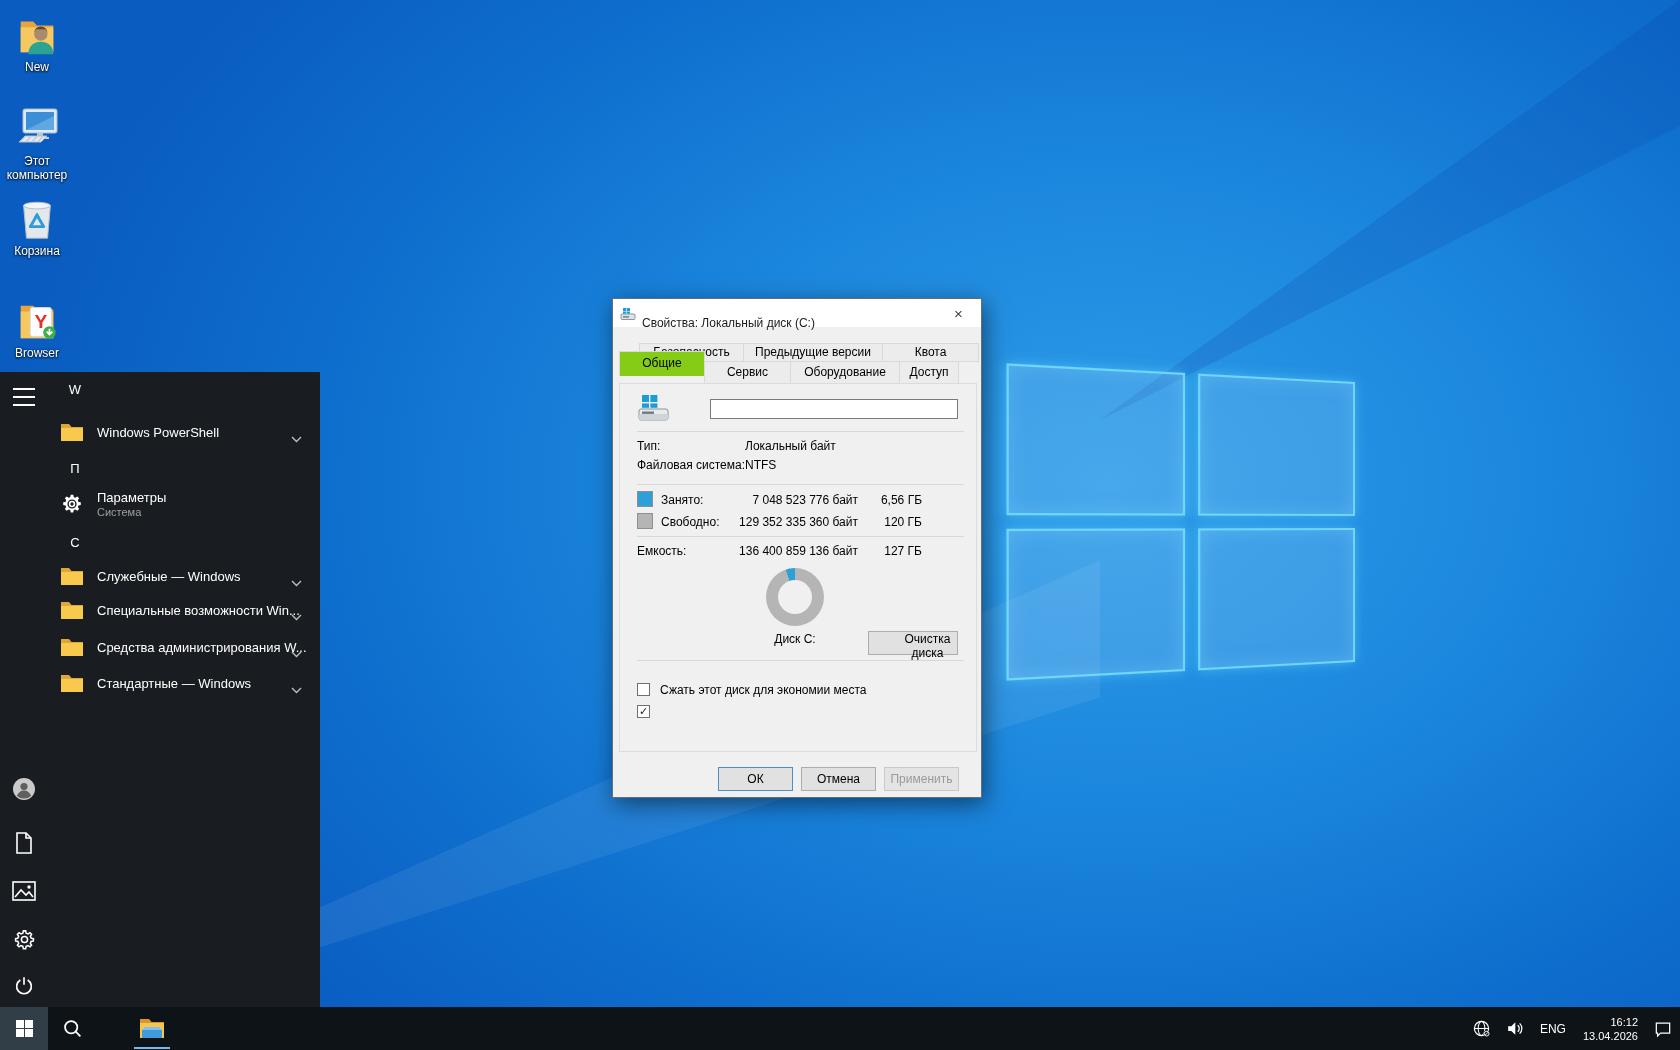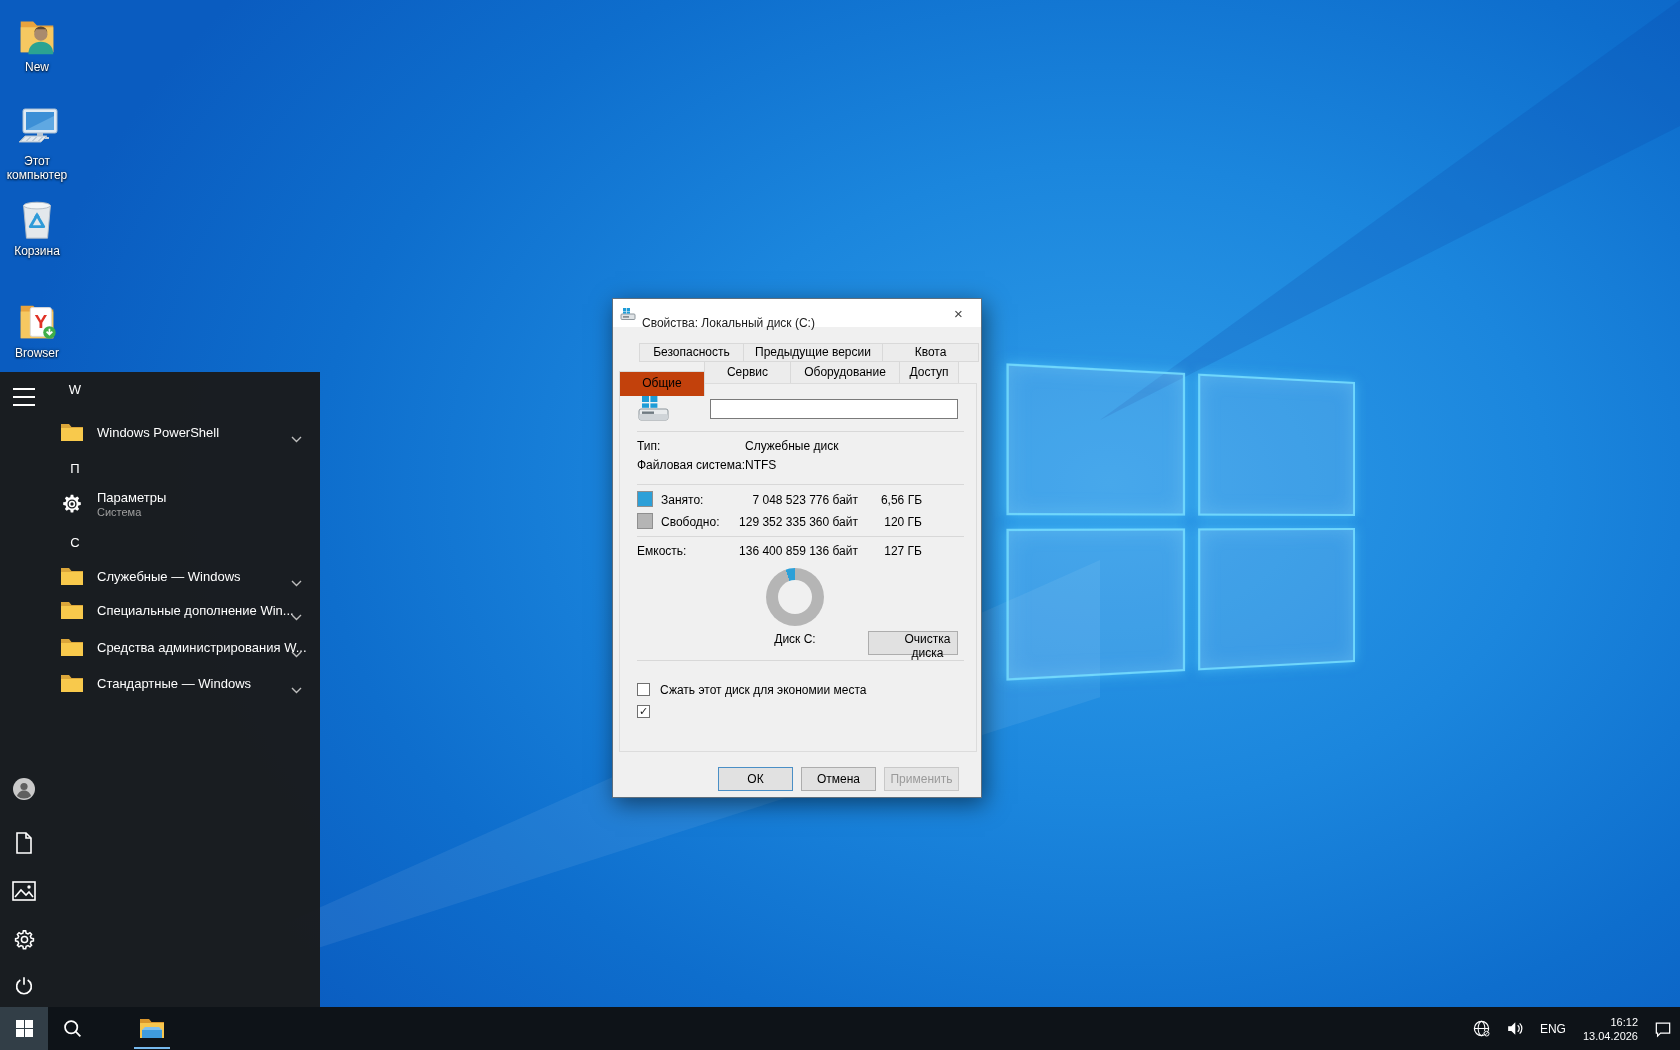--- a/index.html
+++ b/index.html
@@ -42,21 +42,21 @@
   .dialog { position:absolute; left:612px; top:298px; width:370px; height:500px; background:#f0f0f0;
     border:1px solid #5f6f7d; box-shadow:3px 6px 22px rgba(0,0,0,0.5); font-size:12px; color:#000; }
   .titlebar { position:absolute; left:0; top:0; right:0; height:28px; background:#fff; display:flex; align-items:center; }
   .titlebar .ticon { margin-left:7px; display:flex; }
   .titlebar .ttext { margin-left:6px; font-size:12px; color:#1a1a1a;margin-top:20px; }
   .close-btn { position:absolute; right:0; top:0; width:45px; height:28px; display:flex; align-items:center; justify-content:center; font-size:15px; color:#444; cursor:pointer; }
 
   .tab { position:absolute; background:#ececec; border:1px solid #d9d9d9; font-size:12px; text-align:center; cursor:pointer; }
   .tabrow1 .tab { top:44px; height:19px; line-height:17px; }
   .tabrow2 .tab { top:62px; height:23px; line-height:21px; }
-  .tab.active { top:72px; height:25px; line-height:23px; background:#c2410c; border-bottom:none; z-index:3; }
+  .tab.active { top:52px; height:25px; line-height:23px; background:#84cc16; border-bottom:none; z-index:3; }
   .page { position:absolute; left:6px; top:84px; width:358px; height:369px; background:#f0f0f0; border:1px solid #dcdcdc; border-top:1px solid #dcdcdc; z-index:2; }
   .hr { position:absolute; left:17px; right:12px; height:1px; background:#d8d8d8; }
   .row-label { position:absolute; left:17px; }
   .row-value { position:absolute; left:125px; }
   .bytes { position:absolute; right:118px; width:150px; text-align:right; }
   .gsize { position:absolute; right:54px; width:60px; text-align:right; }
   .swatch { position:absolute; left:17px; width:16px; height:16px; border:1px solid #8f8f8f; }
   .vol-input { position:absolute; left:90px; top:15px; width:248px; height:20px; border:1px solid #7a7a7a; background:#fff; font-size:12px; padding:0 3px; font-family:inherit; }
   .donut { position:absolute; left:146px; top:184px; width:58px; height:58px; border-radius:50%; }
   .donut .hole { position:absolute; left:12px; top:12px; width:34px; height:34px; border-radius:50%; background:#f0f0f0; }
@@ -205,21 +205,21 @@
           </svg></span>
     </div>
 
     <div class="sm-item" style="top:220px">
       <span class="fold">
         <svg width="24" height="19" viewBox="0 0 24 19">
             <path d="M1 1 h8 l2.5 3 H23 v14 H1 z" fill="#dba63a"></path>
             <path d="M1 5 h22 v13 H1 z" fill="#f8c94c"></path>
           </svg>
       </span>
-      <span class="txt">Специальные дополнение Win...</span>
+      <span class="txt">Специальные возможности Win...</span>
       <span class="chev"><svg width="11" height="7" viewBox="0 0 11 7">
             <polyline points="1,1 5.5,5.5 10,1" fill="none" stroke="#bdbdbd" stroke-width="1.4"></polyline>
           </svg></span>
     </div>
 
     <div class="sm-item" style="top:257px">
       <span class="fold">
         <svg width="24" height="19" viewBox="0 0 24 19">
             <path d="M1 1 h8 l2.5 3 H23 v14 H1 z" fill="#dba63a"></path>
             <path d="M1 5 h22 v13 H1 z" fill="#f8c94c"></path>
@@ -317,21 +317,21 @@
             <rect x="13.4" y="2" width="7" height="7" fill="#1e9cd7"></rect>
             <rect x="5" y="10.4" width="7" height="4.4" fill="#1e9cd7"></rect>
             <rect x="13.4" y="10.4" width="7" height="4.4" fill="#1e9cd7"></rect>
           </svg>
       </span>
       <input class="vol-input" type="text" value="" style="">
 
       <div class="hr" style="top:47px"></div>
 
       <span class="row-label" style="top:55px">Тип:</span>
-      <span class="row-value" style="top:55px">Служебные диск</span>
+      <span class="row-value" style="top:55px">Локальный байт</span>
       <span class="row-label" style="top:74px">Файловая система:</span>
       <span class="row-value" style="top:74px">NTFS</span>
 
       <div class="hr" style="top:100px"></div>
 
       <span class="swatch" id="sw-used" style="top: 107px; background: rgb(45, 160, 216);"></span>
       <span class="row-label" style="left:41px;top:109px">Занято:</span>
       <span class="bytes" style="top:109px">7 048 523 776 байт</span>
       <span class="gsize" style="top:109px">6,56 ГБ</span>
 

